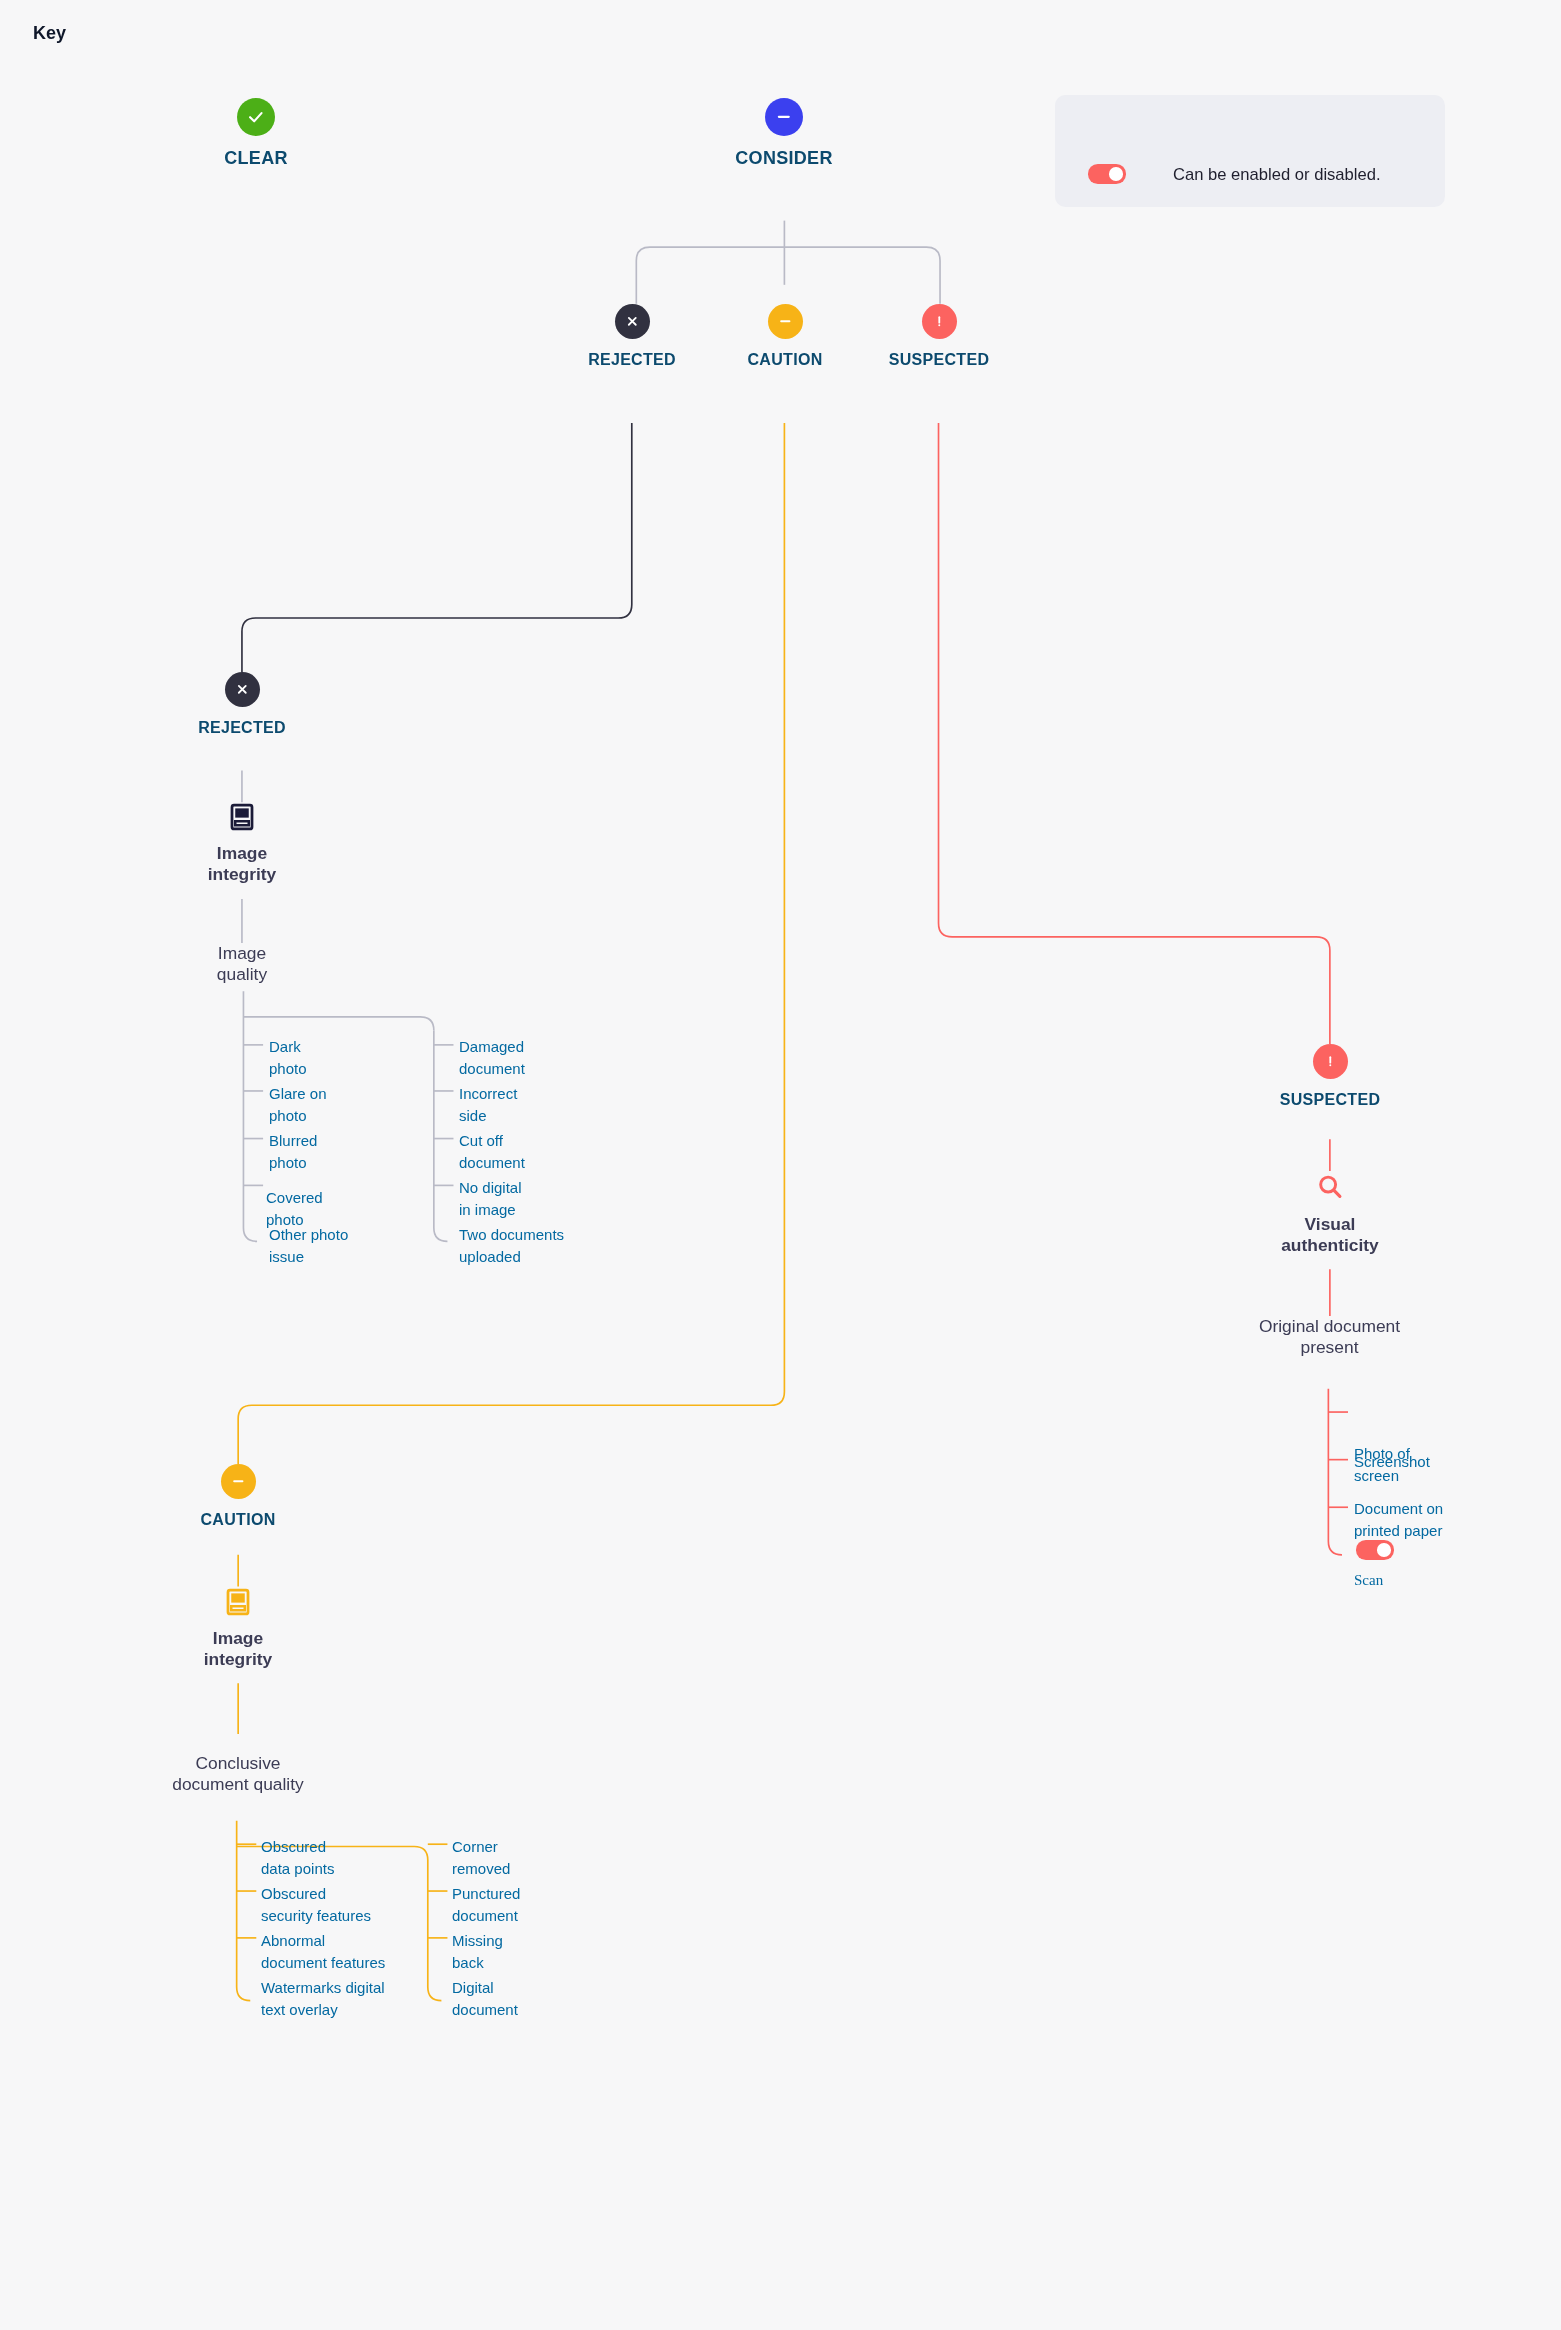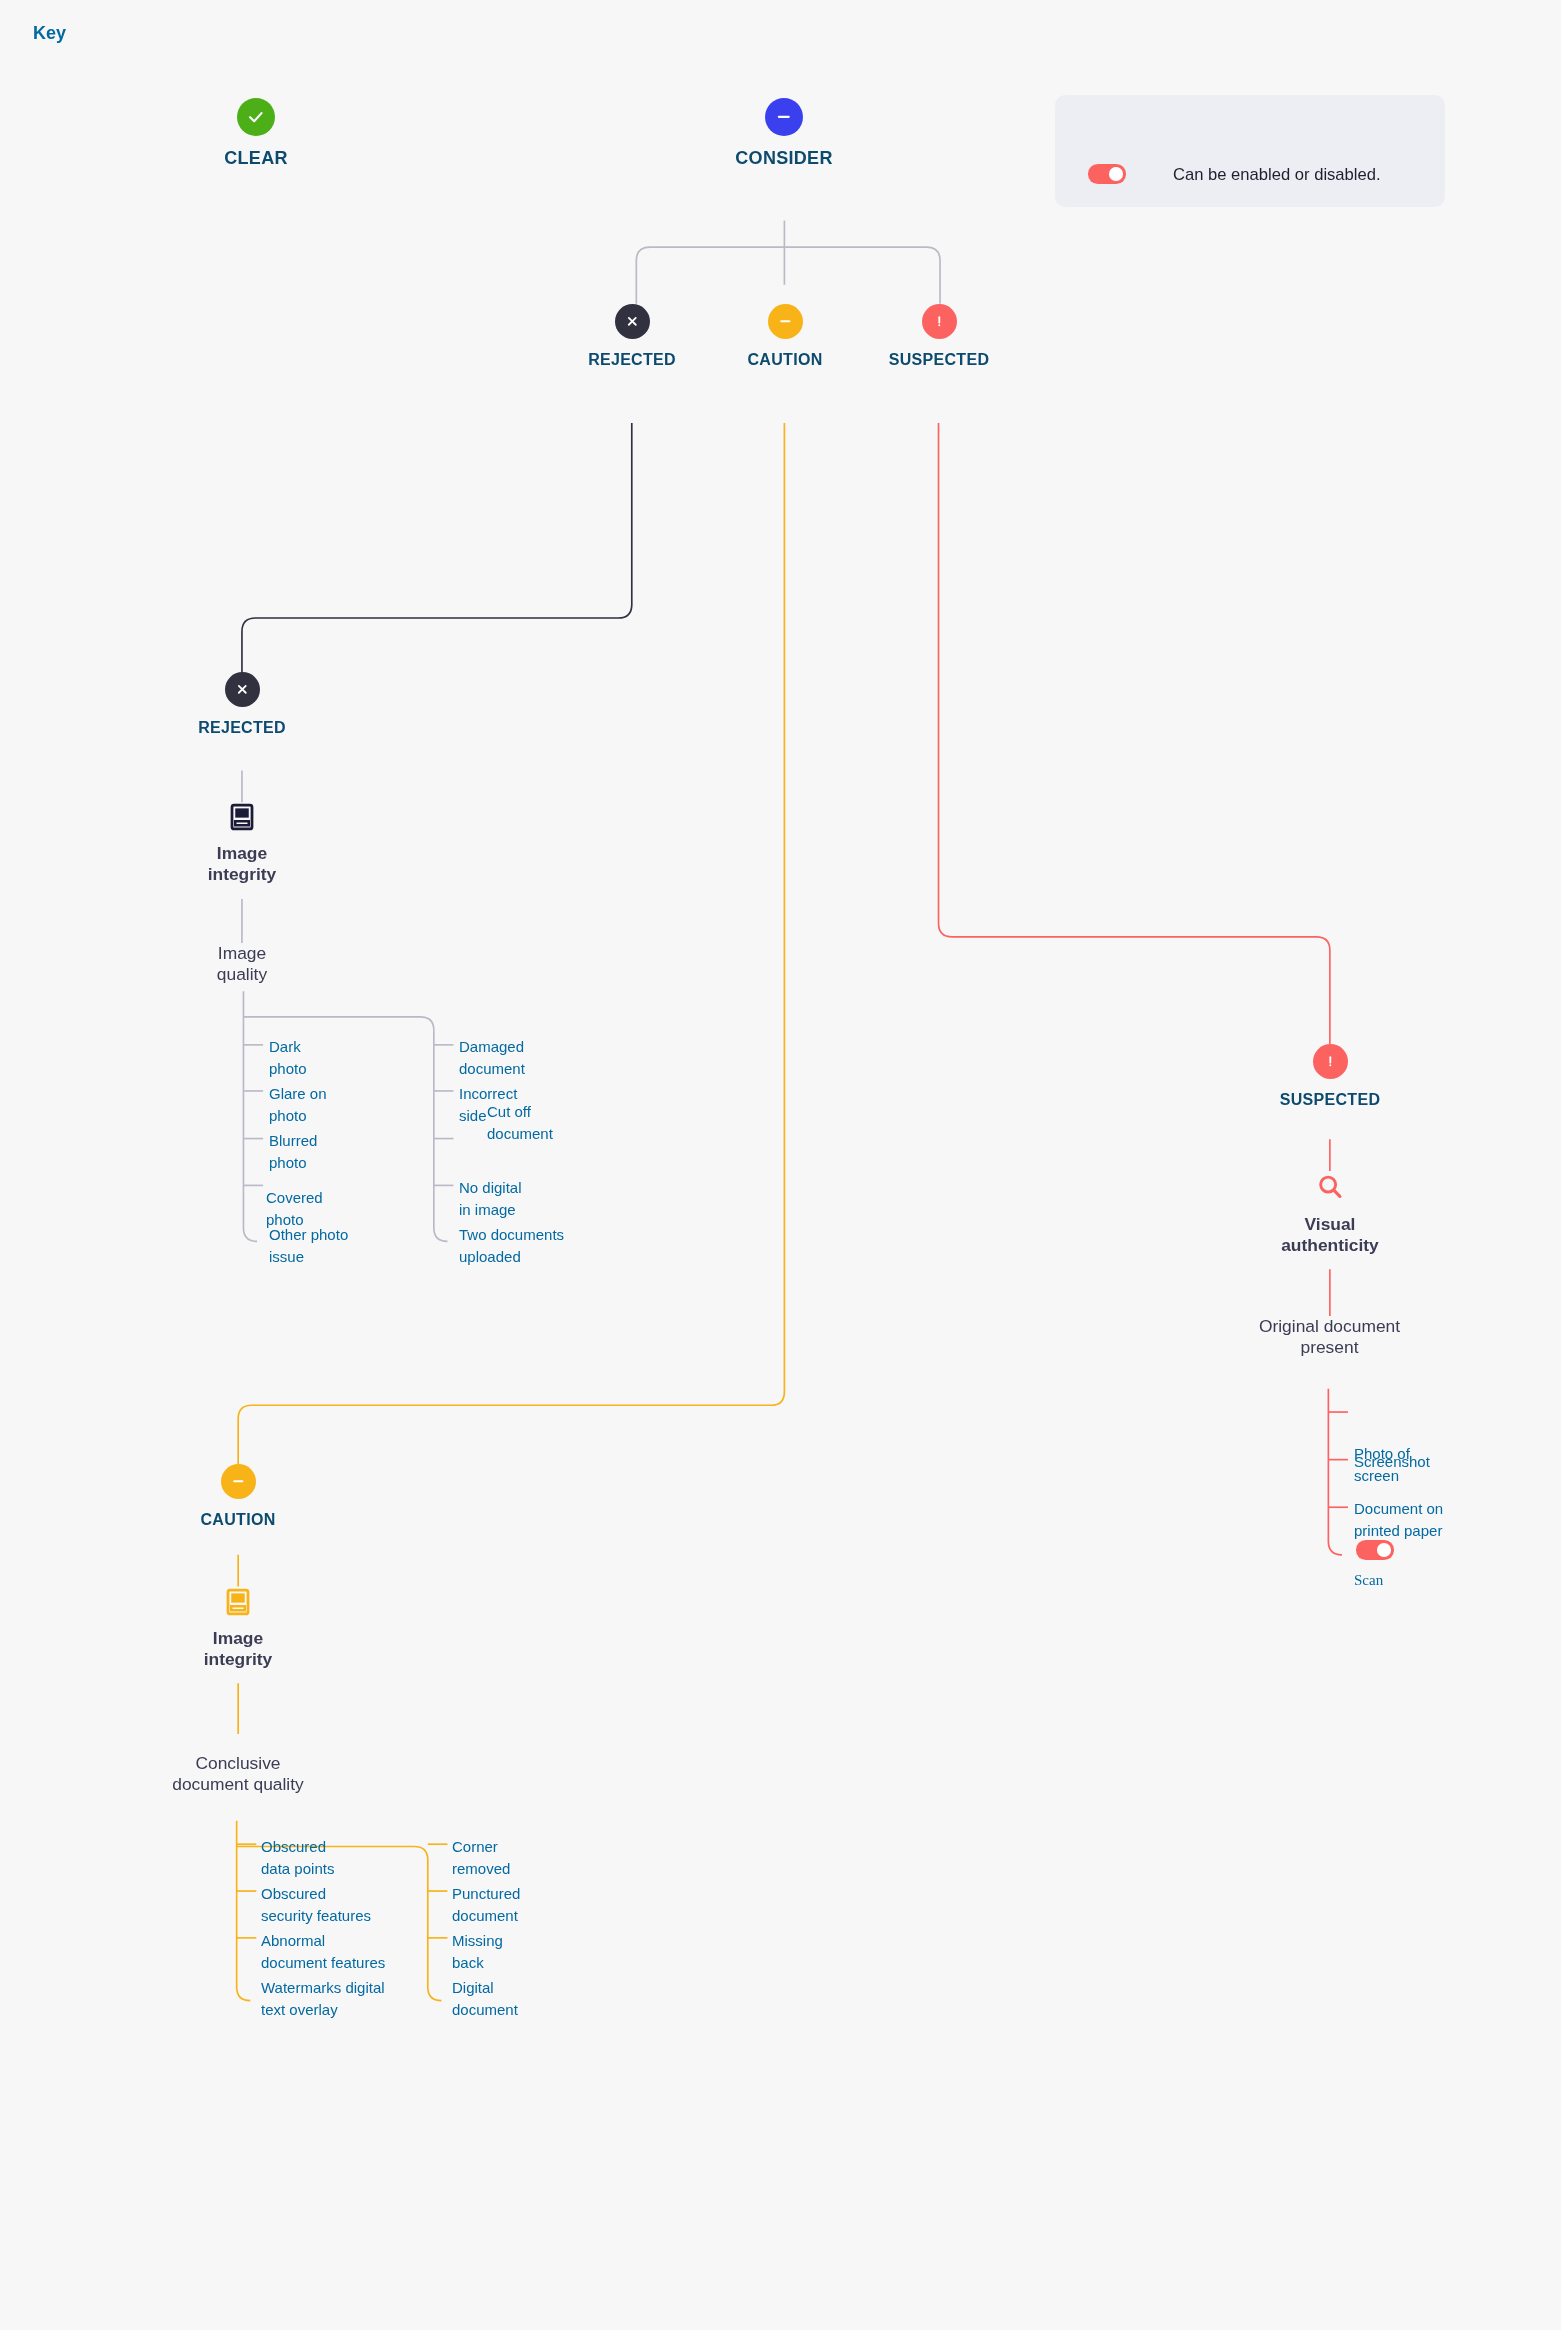--- a/index.html
+++ b/index.html
@@ -85,21 +85,21 @@
   
   .key-box {
     position: absolute;
     left: 1055px; top: 95px;
     width: 390px; height: 112px;
     background: #edeef3;
     border-radius: 10.6px;
   }
   .key-title {
     position: absolute; left: 33px; top: 23px;
-    font-size: 18px; font-weight: 700; color: #0369a1;
+    font-size: 18px; font-weight: 700; color: #0f172a;
   }
   .key-toggle { left: 1088px; top: 164px; }
   .key-caption {
     position: absolute; left: 1173px; top: 165px;
     font-size: 16.6px; color: #1f1f2e;
   }
 
   
   #wires { position: absolute; left: 0; top: 0; width: 1562px; height: 2330px; pointer-events: none; }
 </style>
@@ -250,21 +250,21 @@
 photo</div>
   <div class="leaf" style="left:266px; top:1177px; width:151px;margin-top:10px;">Covered
 photo</div>
   <div class="leaf" style="left:269px; top:1224px; width:159px;">Other photo
 issue</div>
 
   <div class="leaf" style="left:459px; top:1036px; width:166px;">Damaged
 document</div>
   <div class="leaf" style="left:459px; top:1083px; width:166px;">Incorrect
 side</div>
-  <div class="leaf" style="left:459px; top:1101px; width:166px;margin-left:28px;">Cut off
+  <div class="leaf" style="left:459px; top:1130px; width:166px;">Cut off
 document</div>
   <div class="leaf" style="left:459px; top:1177px; width:174px;">No digital
 in image</div>
   <div class="leaf" style="left:459px; top:1224px; width:189px;">Two documents
 uploaded</div>
 
   <div class="status-node" style="left:200px; top:1464px; width:76px;">
     <div class="badge" style="width:35px;height:35px;background:#f7b317;">
       <svg width="16.6" height="16.6" viewBox="0 0 24 24">
           <path d="M6 12 H18" fill="none" stroke="#fff" stroke-width="2.8" stroke-linecap="round"></path>

